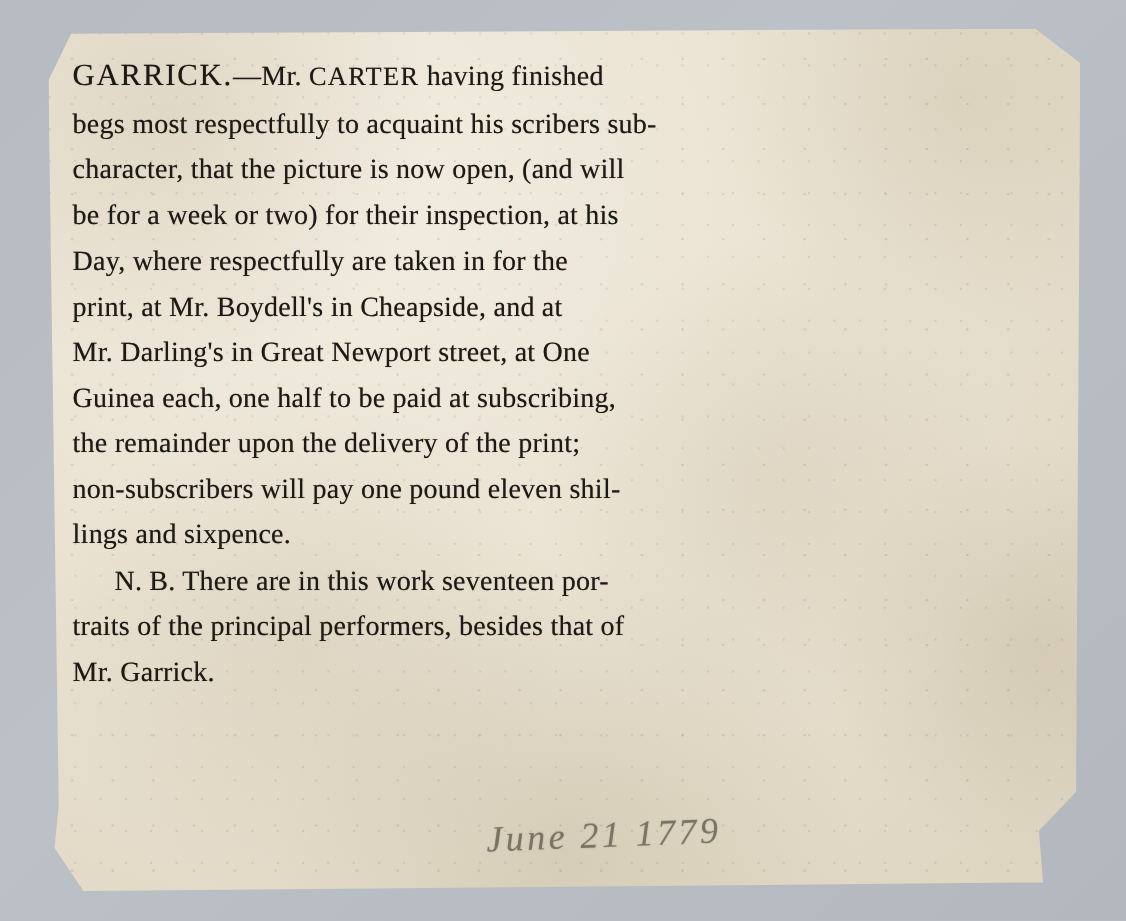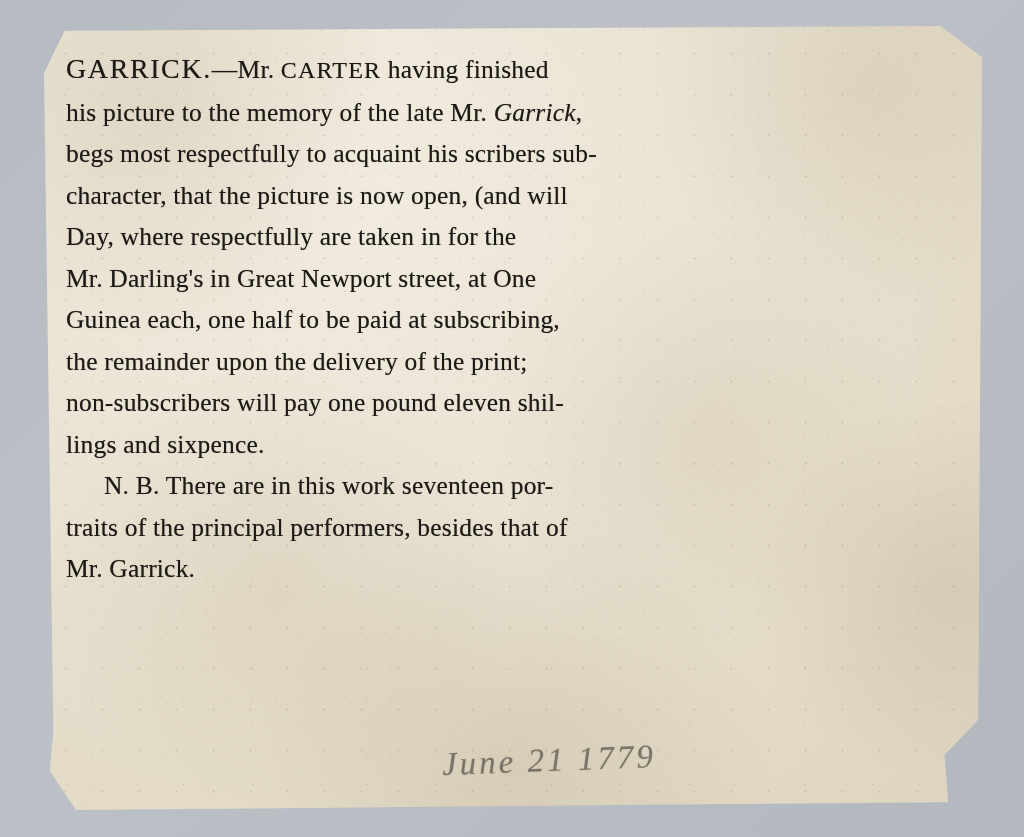--- a/index.html
+++ b/index.html
@@ -114,27 +114,26 @@
   <div id="clipping">
     <div id="stains"></div>
     <div id="speckles"></div>
 
     <div id="text-block">
 
       <div class="ln">
         <span class="headword">GARRICK.</span><span>—</span><span>Mr. </span><span class="smallcaps">CARTER</span><span> having finished</span>
       </div>
 
-      <div class="ln">
-        his picture to the memory of the late Mr. <span class="ital">Garrick</span>,
-      </div>
 
       <div class="ln">begs most respectfully to acquaint his scribers sub-</div>
       <div class="ln">character, that the picture is now open, (and will</div>
+      <div class="ln">be for a week or two) for their inspection, at his</div>
       <div class="ln">Day, where respectfully are taken in for the</div>
+      <div class="ln">print, at Mr. Boydell's in Cheapside, and at</div>
       <div class="ln">Mr. Darling's in Great Newport street, at One</div>
       <div class="ln">Guinea each, one half to be paid at subscribing,</div>
       <div class="ln">the remainder upon the delivery of the print;</div>
       <div class="ln">non-subscribers will pay one pound eleven shil-</div>
       <div class="ln">lings and sixpence.</div>
       <div class="ln indent">N. B.    There are in this work seventeen por-</div>
       <div class="ln">traits of the principal performers, besides that of</div>
       <div class="ln">Mr. Garrick.</div>
 
     </div>

